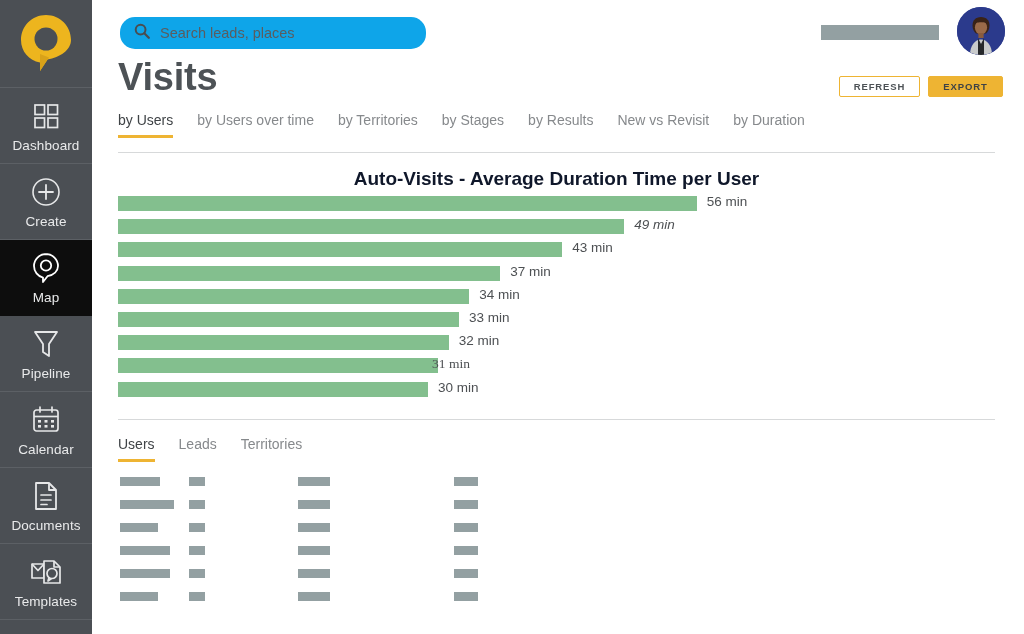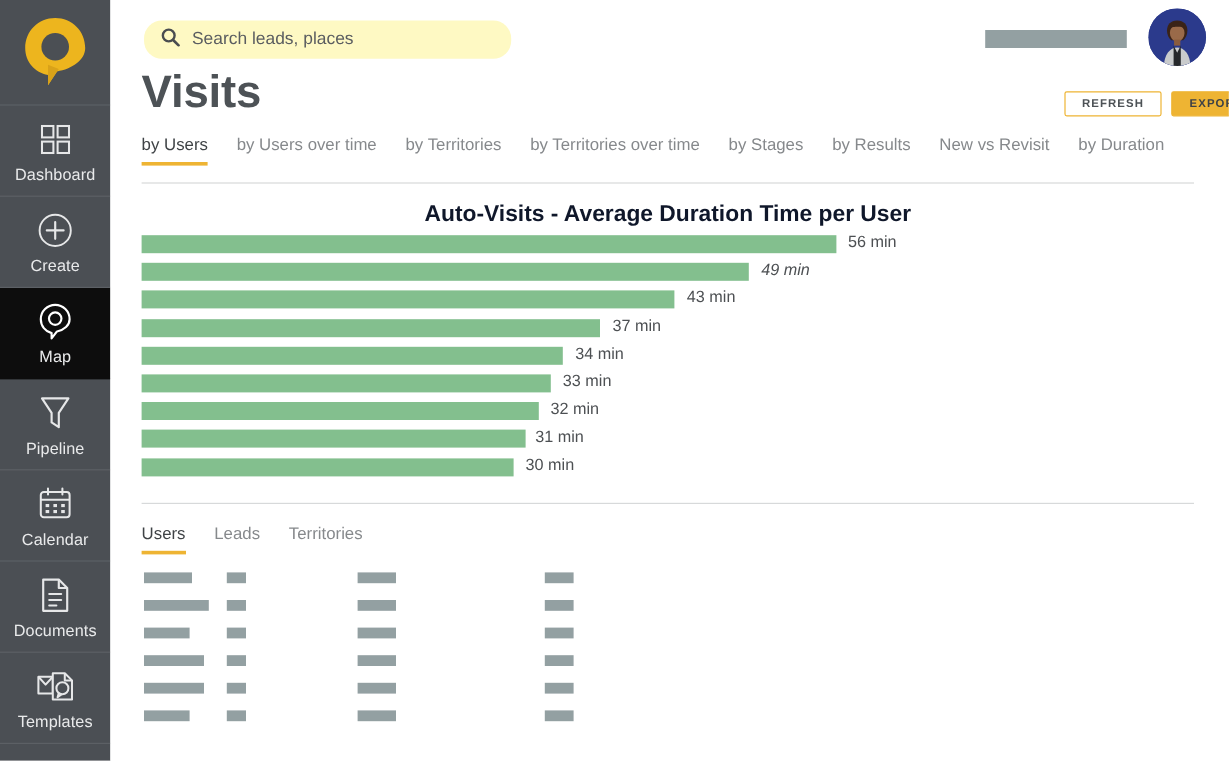--- a/index.html
+++ b/index.html
@@ -40,21 +40,21 @@
     font-size: 13.5px; line-height: 1; margin-top: 6px;
     color: #e9eaeb; letter-spacing: .1px; white-space: nowrap;
   }
 
   
   .main { position: relative; width: 932px; height: 634px; background: #fff; }
 
   .search-wrap {
     position: absolute; left: 28px; top: 17px;
     width: 306px; height: 30px;
-    background: #fef9c3; border-radius: 15px;
+    background: #0ea5e9; border-radius: 15px;
     display: flex; align-items: center; padding: 16px 14px;
   }
   .search-input {
     border: 0; background: transparent; outline: none;
     font-family: "Liberation Sans", sans-serif;
     font-size: 14.5px; color: #4a4d50; margin-left: 10px; width: 240px;
   }
   .search-input::placeholder { color: #5a5d60; opacity: 1; }
 
   .redact-header {
@@ -71,21 +71,20 @@
     position: absolute; left: 26px; top: 56px;
     font-size: 38px; font-weight: bold; color: #4d5256; letter-spacing: -.2px;
   }
 
   .btn {
     position: absolute; top: 76px; height: 21px;
     font-size: 9.5px; font-weight: bold; letter-spacing: .9px;
     display: flex; align-items: center; justify-content: center;
     cursor: pointer; border-radius: 2px;
     font-family: "Liberation Sans", sans-serif;
-    margin-left: 48px;
   }
   .btn-refresh {
     left: 747px; width: 81px;
     background: #ffffff; border: 1.5px solid #eeb433; color: #4d5256;
   }
   .btn-export {
     left: 836px; width: 75px;
     background: #eeb433; border: 1.5px solid #eeb433; color: #3e4246;
   }
 
@@ -272,21 +271,20 @@
 
     <h1 class="page-title">Visits</h1>
 
     <div class="btn btn-refresh">REFRESH</div>
     <div class="btn btn-export">EXPORT</div>
 
     <div class="tabs">
       <div class="tab active">by Users</div>
       <div class="tab">by Users over time</div>
       <div class="tab">by Territories</div>
-      <div class="tab">by Territories over time</div>
       <div class="tab">by Stages</div>
       <div class="tab">by Results</div>
       <div class="tab">New vs Revisit</div>
       <div class="tab">by Duration</div>
     </div>
 
     <div class="rule" id="rule-top"></div>
 
     <div class="chart-title">Auto-Visits - Average Duration Time per User</div>
 
@@ -314,21 +312,21 @@
         <div class="bar-row">
           <div class="bar" style="width: 341px; background: rgb(131, 191, 142);"></div>
           <div class="bar-label" style="left: 351px;">33 min</div>
         </div>
         <div class="bar-row">
           <div class="bar" style="width: 330.667px; background: rgb(131, 191, 142);"></div>
           <div class="bar-label" style="left: 340.667px;">32 min</div>
         </div>
         <div class="bar-row">
           <div class="bar" style="width: 320.333px; background: rgb(131, 191, 142);"></div>
-          <div class="bar-label" style="left: 328px;">31 min</div>
+          <div class="bar-label" style="left: 314px; font-family: Liberation Serif, serif;">31 min</div>
         </div>
         <div class="bar-row">
           <div class="bar" style="width: 310px; background: rgb(131, 191, 142);"></div>
           <div class="bar-label" style="left: 320px;">30 min</div>
         </div>
       </div>
 
     <div class="rule" id="rule-bottom"></div>
 
     <div class="subtabs">

